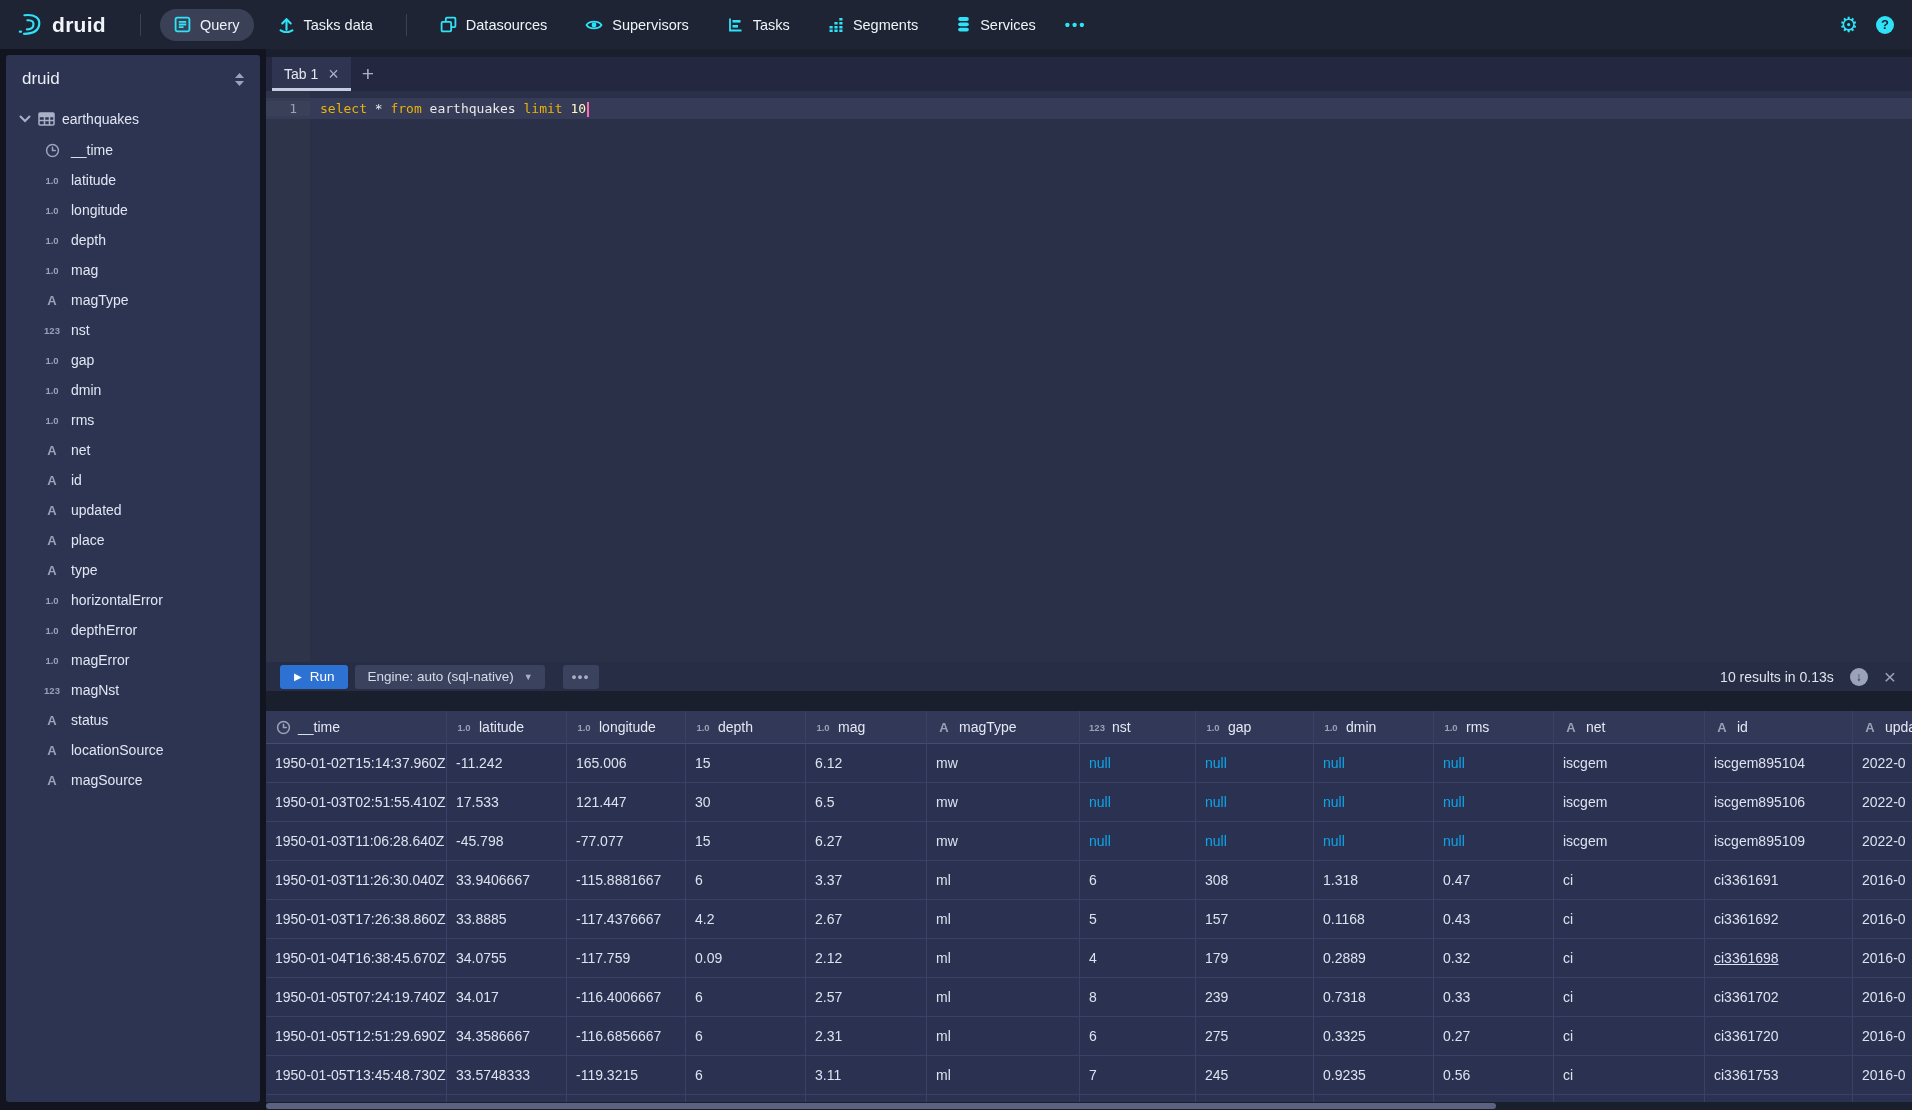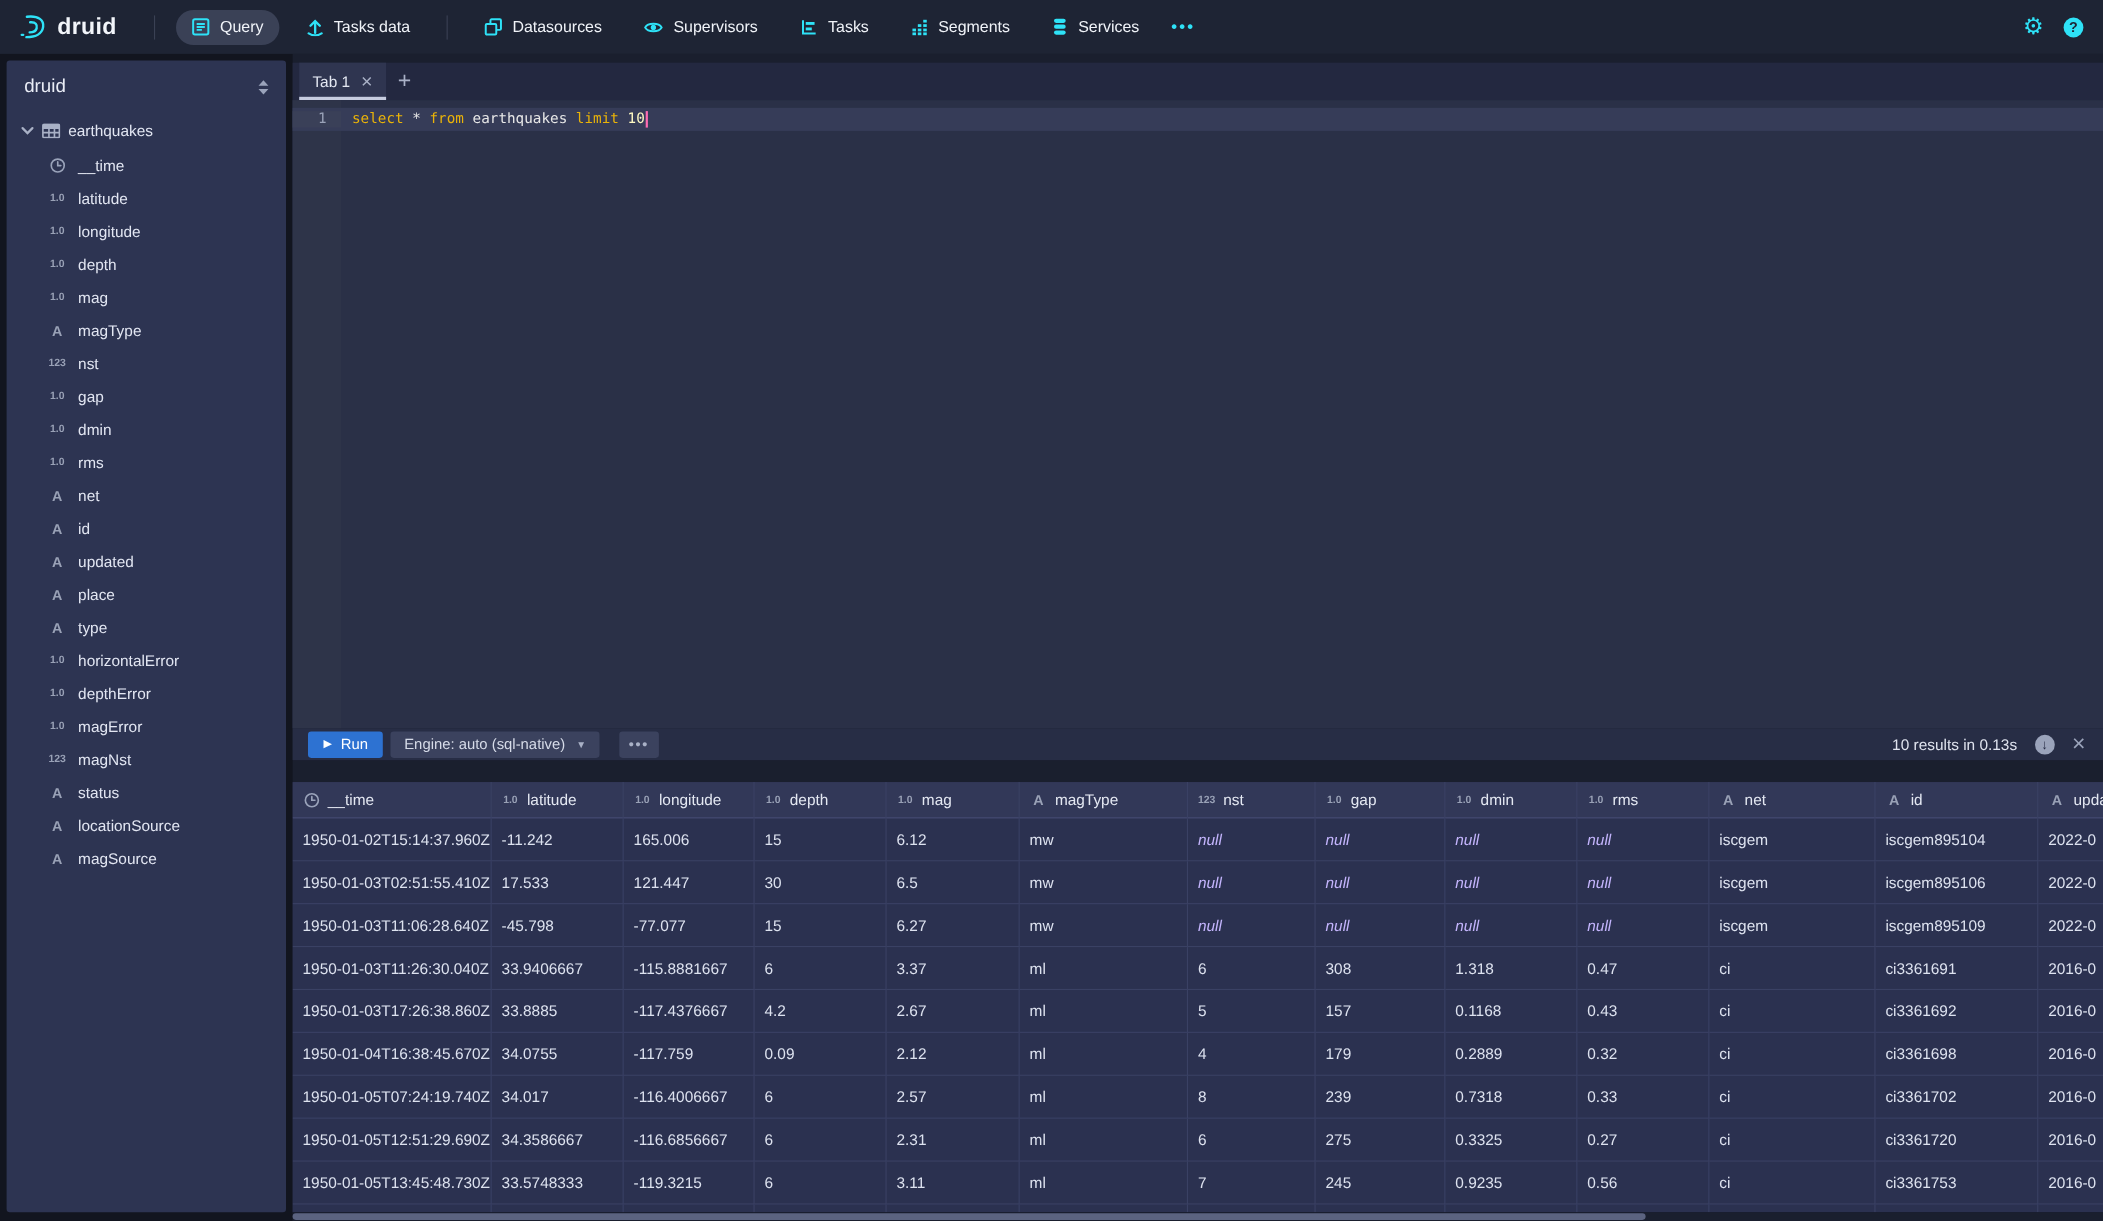--- a/index.html
+++ b/index.html
@@ -88,21 +88,21 @@
 
   
   #results{position:absolute;left:0;top:662px;width:100%;height:391px;overflow:hidden;background:#2b3150;}
   .tr{display:flex;width:1800px;}
   .th-row{background:#323858;}
   .cell{flex:none;box-sizing:border-box;border-right:1px solid #3a4164;border-bottom:1px solid #3a4164;
         overflow:hidden;white-space:nowrap;display:flex;align-items:center;}
   .th{height:33px;padding-left:9px;gap:7px;font-size:14px;color:#e4e8f2;cursor:pointer;
       border-bottom:1px solid #454c74;}
   .td{height:39px;padding-left:9px;font-size:14px;color:#dde2ef;cursor:default;}
-  .td.null{color:#c4b5fd;font-style:italic;}
+  .td.null{color:#0ea5e9;}
   .th .type-tag{width:auto;min-width:16px;}
 
   #hscrollbar{position:absolute;left:0;top:1053px;width:100%;height:8px;background:#1a1f2e;}
   #hscroll-thumb{position:absolute;left:0;top:1px;height:6px;width:1230px;background:#5b6380;border-radius:3px;cursor:pointer;}
 </style>
 </head>
 <body>
 
 <div id="top-nav">
   <div id="logo">
@@ -499,21 +499,21 @@
         <div class="cell td" style="width: 120px;">34.0755</div>
         <div class="cell td" style="width: 119px;">-117.759</div>
         <div class="cell td" style="width: 120px;">0.09</div>
         <div class="cell td" style="width: 121px;">2.12</div>
         <div class="cell td" style="width: 153px;">ml</div>
         <div class="cell td" style="width: 116px;">4</div>
         <div class="cell td" style="width: 118px;">179</div>
         <div class="cell td" style="width: 120px;">0.2889</div>
         <div class="cell td" style="width: 120px;">0.32</div>
         <div class="cell td" style="width: 151px;">ci</div>
-        <div class="cell td" style="width: 148px;">ci3361698</div>
+        <div class="cell td" style="width: 148px; text-decoration: underline;">ci3361698</div>
         <div class="cell td" style="width: 220px;">2016-0</div>
       </div>
       <div class="tr">
         <div class="cell td" style="width: 181px;">1950-01-05T07:24:19.740Z</div>
         <div class="cell td" style="width: 120px;">34.017</div>
         <div class="cell td" style="width: 119px;">-116.4006667</div>
         <div class="cell td" style="width: 120px;">6</div>
         <div class="cell td" style="width: 121px;">2.57</div>
         <div class="cell td" style="width: 153px;">ml</div>
         <div class="cell td" style="width: 116px;">8</div>

